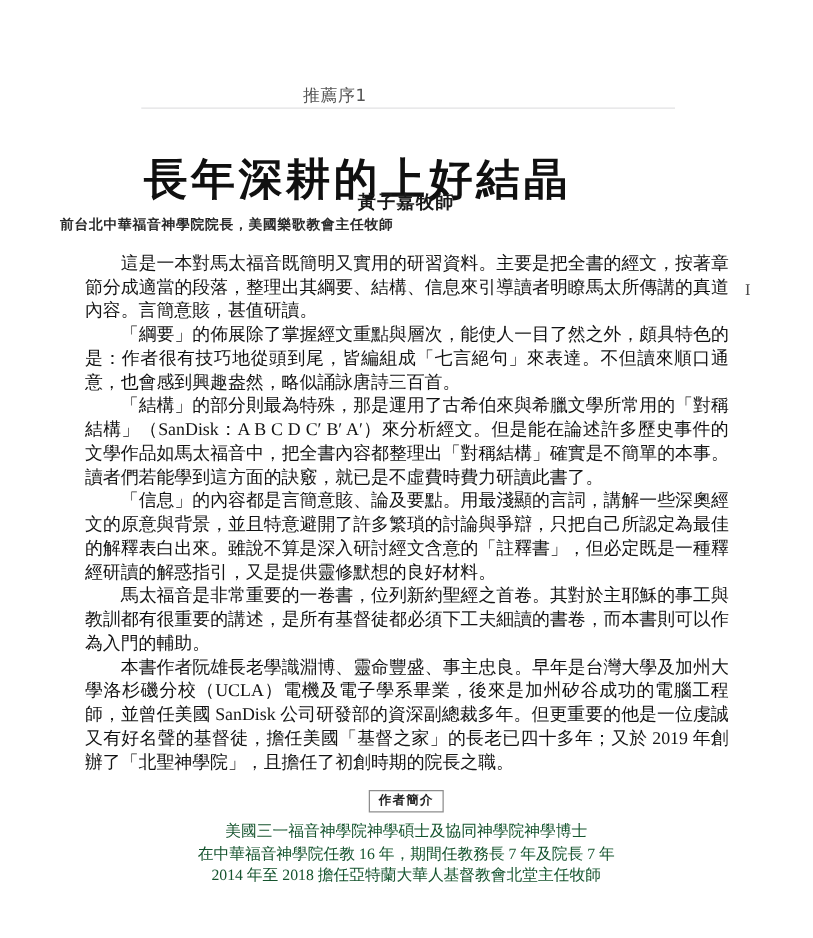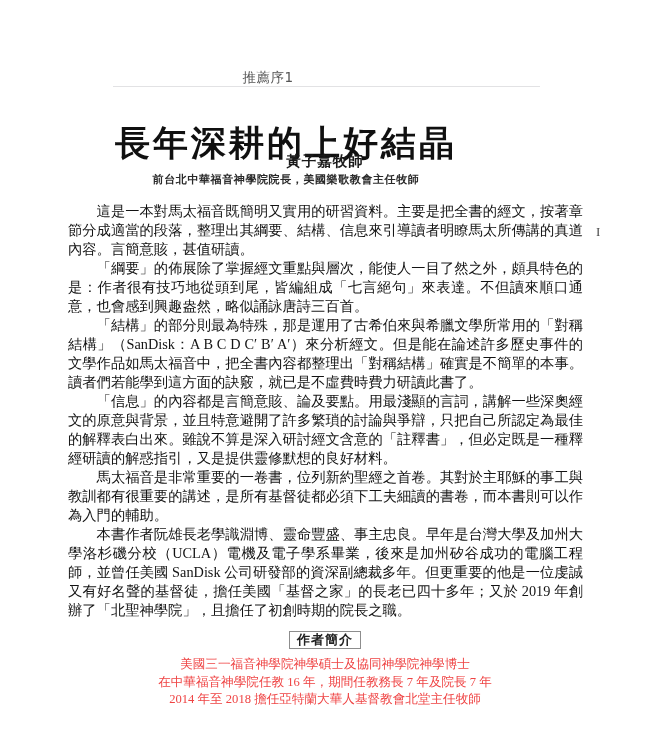--- a/index.html
+++ b/index.html
@@ -70,26 +70,27 @@
     font-weight: bold;
     font-size: 14.5px;
     letter-spacing: 1px;
     color: #1a1a1a;
   }
   .byline-role {
     position: absolute;
     top: 172px;
     left: 0;
     width: 572px;
-    text-align: center;
+    text-align: left;
     font-family: "Liberation Serif", "DejaVu Serif", serif;
     font-weight: bold;
     font-size: 11px;
     letter-spacing: 0.6px;
     color: #2a2a2a;
+    padding-left: 48px;
   }
 
   
   .body-text {
     position: absolute;
     top: 202px;
     left: 68px;
     width: 515px;
     font-size: 14.3px;
     line-height: 19px;
@@ -119,30 +120,30 @@
     left: 0;
     width: 650px;
     text-align: center;
   }
   .bio-heading {
     display: inline-block;
     border: 1px solid #8d8d8d;
     padding: 1px 7px 2px 7px;
     font-family: "Liberation Serif", "DejaVu Serif", serif;
     font-weight: bold;
-    font-size: 13px;
+    font-size: 10px;
     letter-spacing: 1px;
     color: #222222;
     line-height: 13px;
   }
   .bio-lines {
     margin-top: 7px;
     font-size: 12.6px;
     line-height: 17.6px;
-    color: #ef4444;
+    color: #14532d;
     text-align: center;
   }
   .bio-lines div {
     white-space: nowrap;
   }
 </style>
 </head>
 <body>
 
 <div class="page">

